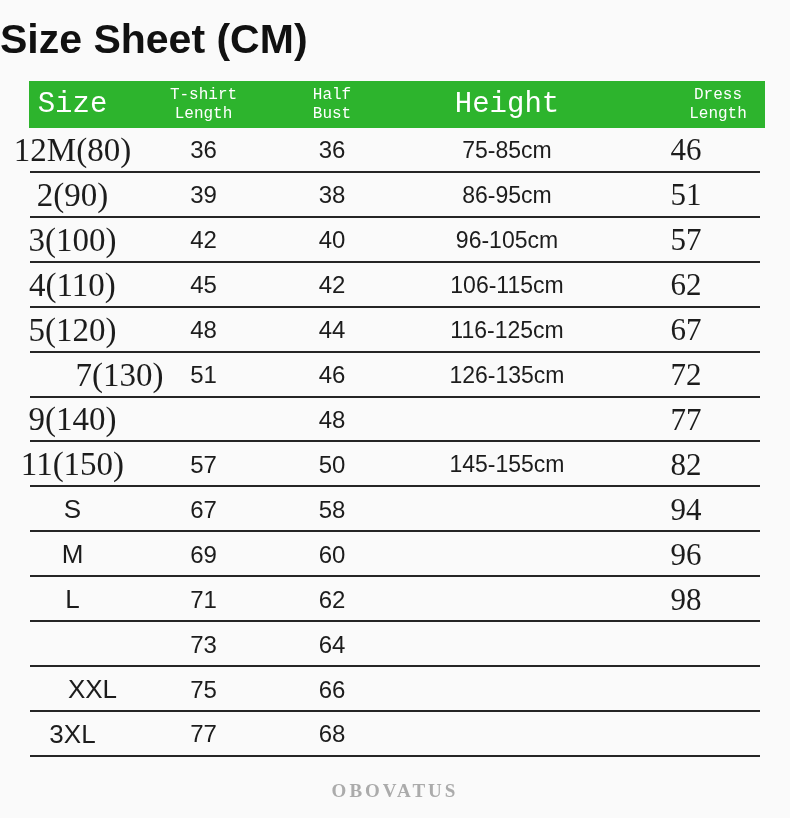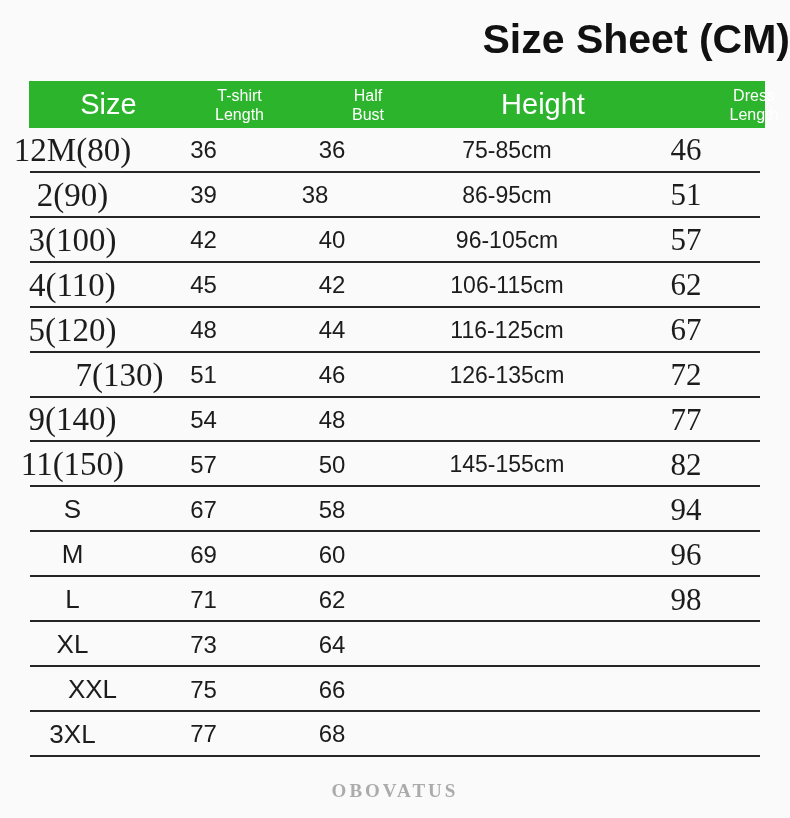--- a/index.html
+++ b/index.html
@@ -2,35 +2,34 @@
 <html style="--page-bg: #fafafa; --title-text: #111111; --header-bg: #2db42d; --header-text: #ffffff; --row-text: #1c1c1c; --line: #252525; --watermark-text: #ababab;"><head>
 <meta charset="utf-8">
 <style>
   html,body{margin:0;padding:0;background:#fff;}
   .page{
     position:relative;width:790px;height:818px;overflow:hidden;
     background:var(--page-bg,#fafafa);color:var(--row-text,#1c1c1c);
     font-family:"Liberation Sans",sans-serif;
   }
   .title{
-    position:absolute;top:16px;left:0;width:100%;text-align:right;
+    position:absolute;top:16px;left:0;width:100%;text-align:left;
     font-family:"Liberation Sans",sans-serif;font-weight:bold;font-size:41px;
     color:var(--title-text,#111);
   }
   .header-bar{
     position:absolute;top:81px;left:29px;width:736px;height:47px;
     background:var(--header-bg,#2db42d);
   }
   .hcell{
     position:absolute;top:0;height:100%;
     display:flex;flex-direction:column;justify-content:center;align-items:center;
     color:var(--header-text,#fff);
-    font-family:Liberation Sans, sans-serif;
+    font-family:Liberation Mono, monospace;
     text-align:center;
-    padding-left:36px;
   }
   .hbig{font-size:29px;}
   .hsmall{font-size:16px;line-height:19px;}
   .tbody{position:absolute;top:128px;left:0;width:790px;}
   .trow{position:relative;height:44.93px;}
   .trow::after{
     content:"";position:absolute;left:30px;right:30px;bottom:0;height:2px;
     background:var(--line,#252525);
   }
   .cell{
@@ -74,21 +73,21 @@
       <div class="trow">
         <span class="cell size-serif" style="left: 0px; width: 145px;">12M(80)</span>
         <span class="cell num" style="left: 145px; width: 117px;">36</span>
         <span class="cell num" style="left: 262px; width: 140px;">36</span>
         <span class="cell height-range" style="left: 402px; width: 210px;">75-85cm</span>
         <span class="cell dress" style="left: 612px; width: 148px;">46</span>
       </div>
       <div class="trow">
         <span class="cell size-serif" style="left: 0px; width: 145px;">2(90)</span>
         <span class="cell num" style="left: 145px; width: 117px;">39</span>
-        <span class="cell num" style="left: 245px; width: 140px;">38</span>
+        <span class="cell num" style="left: 262px; width: 140px;">38</span>
         <span class="cell height-range" style="left: 402px; width: 210px;">86-95cm</span>
         <span class="cell dress" style="left: 612px; width: 148px;">51</span>
       </div>
       <div class="trow">
         <span class="cell size-serif" style="left: 0px; width: 145px;">3(100)</span>
         <span class="cell num" style="left: 145px; width: 117px;">42</span>
         <span class="cell num" style="left: 262px; width: 140px;">40</span>
         <span class="cell height-range" style="left: 402px; width: 210px;">96-105cm</span>
         <span class="cell dress" style="left: 612px; width: 148px;">57</span>
       </div>
@@ -108,21 +107,20 @@
       </div>
       <div class="trow">
         <span class="cell size-serif" style="left: 0px; width: 145px; padding-left: 47px;">7(130)</span>
         <span class="cell num" style="left: 145px; width: 117px;">51</span>
         <span class="cell num" style="left: 262px; width: 140px;">46</span>
         <span class="cell height-range" style="left: 402px; width: 210px;">126-135cm</span>
         <span class="cell dress" style="left: 612px; width: 148px;">72</span>
       </div>
       <div class="trow">
         <span class="cell size-serif" style="left: 0px; width: 145px;">9(140)</span>
-        <span class="cell num" style="left: 145px; width: 117px;">54</span>
         <span class="cell num" style="left: 262px; width: 140px;">48</span>
         <span class="cell dress" style="left: 612px; width: 148px;">77</span>
       </div>
       <div class="trow">
         <span class="cell size-serif" style="left: 0px; width: 145px;">11(150)</span>
         <span class="cell num" style="left: 145px; width: 117px;">57</span>
         <span class="cell num" style="left: 262px; width: 140px;">50</span>
         <span class="cell height-range" style="left: 402px; width: 210px;">145-155cm</span>
         <span class="cell dress" style="left: 612px; width: 148px;">82</span>
       </div>
@@ -141,21 +139,20 @@
         <span class="cell dress" style="left: 612px; width: 148px;">96</span>
       </div>
       <div class="trow">
         <span class="cell size-sans" style="left: 0px; width: 145px;">L</span>
         <span class="cell num" style="left: 145px; width: 117px;">71</span>
         <span class="cell num" style="left: 262px; width: 140px;">62</span>
         <span class="cell height-range" style="left: 402px; width: 210px;"></span>
         <span class="cell dress" style="left: 612px; width: 148px;">98</span>
       </div>
       <div class="trow">
-        <span class="cell size-sans" style="left: 0px; width: 145px;">XL</span>
         <span class="cell num" style="left: 145px; width: 117px;">73</span>
         <span class="cell num" style="left: 262px; width: 140px;">64</span>
         <span class="cell height-range" style="left: 402px; width: 210px;"></span>
         <span class="cell dress" style="left: 612px; width: 148px;"></span>
       </div>
       <div class="trow">
         <span class="cell size-sans" style="left: 0px; width: 145px; padding-left: 20px;">XXL</span>
         <span class="cell num" style="left: 145px; width: 117px;">75</span>
         <span class="cell num" style="left: 262px; width: 140px;">66</span>
         <span class="cell height-range" style="left: 402px; width: 210px;"></span>

